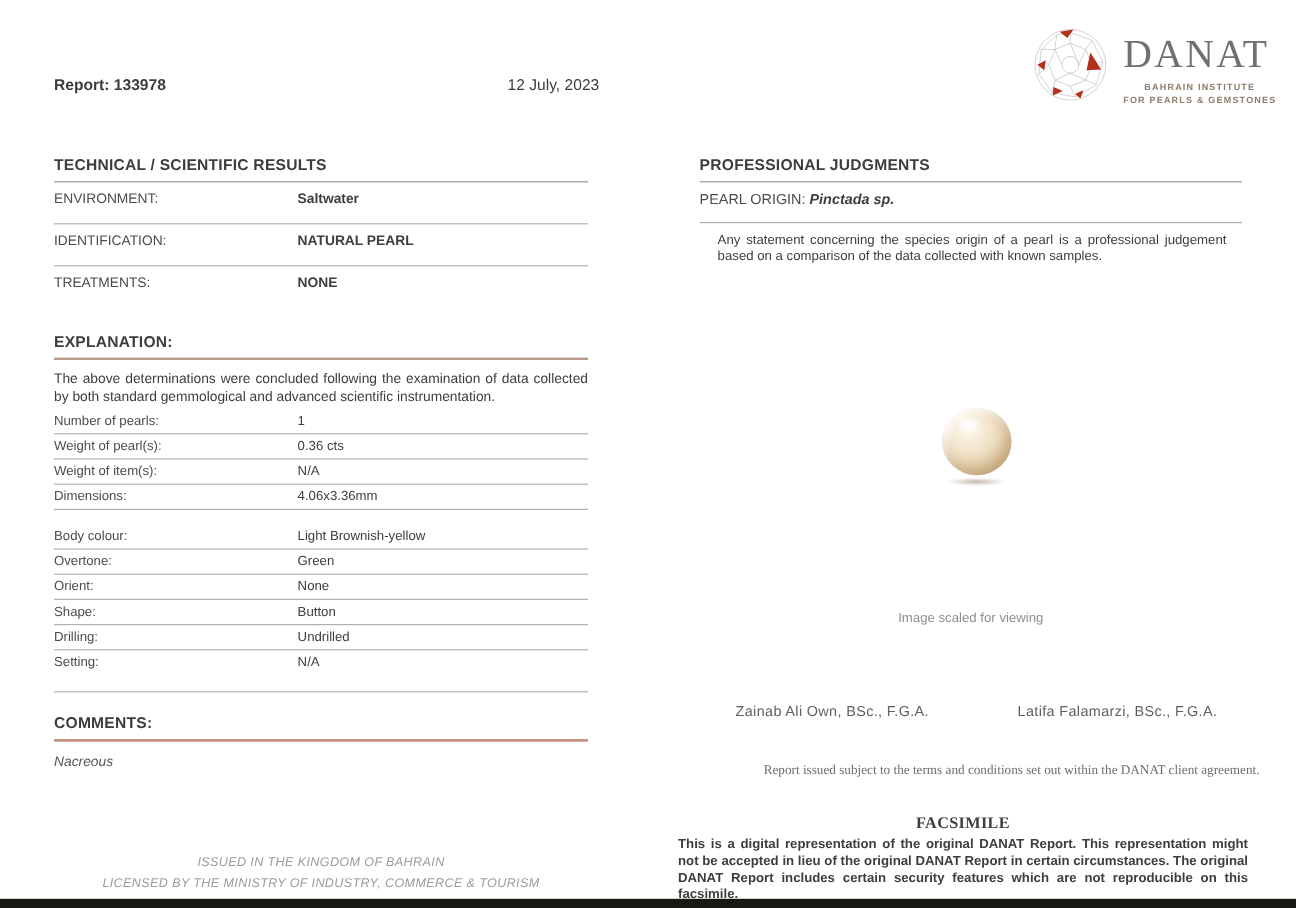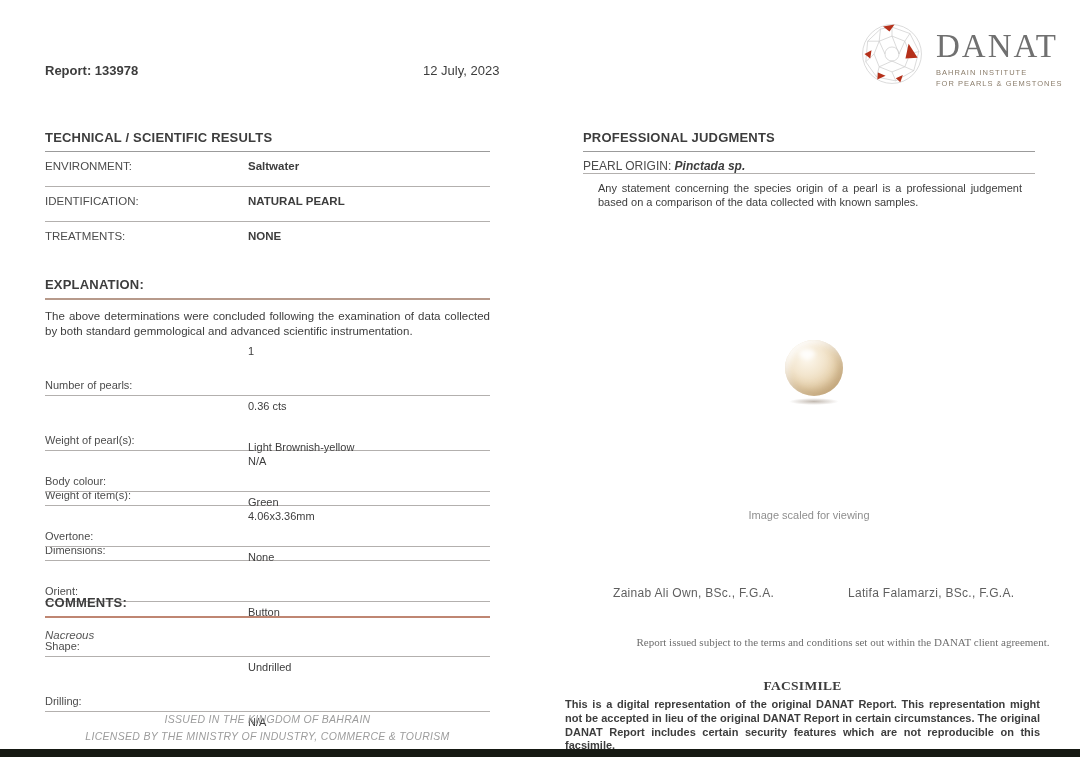--- a/index.html
+++ b/index.html
@@ -19,45 +19,45 @@
   body{font-family:"Liberation Sans",sans-serif;}
   .page{position:relative;width:1080px;height:757px;background:#ffffff;margin:0 auto;overflow:hidden;box-shadow:0 0 0 1px #d8d8d8;}
 
   
   .report-number{position:absolute;left:45px;top:63px;font-size:13px;font-weight:bold;color:var(--ink);}
   .report-date{position:absolute;left:423px;top:63px;font-size:13px;color:var(--ink);}
   .logo{position:absolute;left:860px;top:22px;display:flex;align-items:flex-start;}
   .emblem{width:64px;height:64px;margin-right:12px;}
   .wordmark-block{padding-top:8px;}
   .wordmark{font-family:"Liberation Serif",serif;font-size:33px;line-height:1;color:var(--logo-gray);letter-spacing:2px;font-weight:400;}
-  .logo-sub{margin-top:4px;text-align:left;font-size:7.5px;letter-spacing:1px;color:#8b7d6b;line-height:1.5;}
+  .logo-sub{margin-top:4px;text-align:center;font-size:7.5px;letter-spacing:1px;color:#8b7d6b;line-height:1.5;font-weight:bold;}
 
   
   .sec{position:absolute;left:45px;width:445px;}
   .sec-r{position:absolute;left:583px;width:452px;}
   .h2{font-size:13px;font-weight:bold;color:var(--ink);letter-spacing:0.2px;padding-bottom:6px;border-bottom:1px solid var(--rule-gray);}
   .h2.tan{border-bottom:2px solid var(--rule-tan);}
   .h2.red{border-bottom:2px solid var(--rule-red);}
 
   .kv-row{display:flex;padding:8px 0 14px;border-bottom:1px solid var(--rule-row);font-size:11.5px;color:var(--label);}
   .kv-row.no-border{border-bottom:none;}
   .kv-row .k{width:203px;}
   .kv-row .v{font-weight:bold;color:var(--ink);}
 
   .para{font-size:11.5px;color:var(--ink);text-align:justify;line-height:1.3;margin-top:9px;}
 
   .t-row{display:flex;padding:4px 2px 4px 0;border-bottom:1px solid var(--rule-row);font-size:11px;color:var(--label);}
-  .t-row .k{width:203px;margin-top:34px;}
+  .t-row .k{width:203px;}
   .t-row .v{color:var(--ink);}
   .t-row.tall{padding-bottom:18px;}
 
   .comments-body{font-size:11.5px;font-style:italic;color:#555;margin-top:11px;}
 
   
-  .origin-row{padding:7px 0 0;border-bottom:1px solid var(--rule-row);font-size:12px;color:var(--label);}
+  .origin-row{padding:7px 0 12px;border-bottom:1px solid var(--rule-row);font-size:12px;color:var(--label);}
   .origin-row .species{font-weight:bold;font-style:italic;color:var(--ink);}
   .judg-note{margin:8px 0 0 15px;width:424px;font-size:11px;color:var(--ink);text-align:justify;line-height:1.25;}
 
   .pearl{position:absolute;left:785px;top:340px;width:58px;height:56px;border-radius:50%;
     background:radial-gradient(circle at 38% 32%, #fdf8ee 0%, #f3e6cf 32%, #e7d2ae 58%, #d8bd92 82%, #c9ab7e 100%);
     box-shadow:inset -4px -6px 10px rgba(150,115,70,0.35), inset 3px 4px 6px rgba(255,255,255,0.9);}
   .pearl-hl{position:absolute;left:14px;top:9px;width:16px;height:10px;border-radius:50%;background:rgba(255,255,255,0.85);filter:blur(2px);}
   .pearl-shadow{position:absolute;left:789px;top:398px;width:50px;height:7px;border-radius:50%;
     background:radial-gradient(ellipse at center, rgba(120,100,80,0.45) 0%, rgba(120,100,80,0.0) 70%);}
   .img-caption{position:absolute;left:583px;top:509px;width:452px;text-align:center;font-size:11px;color:var(--muted);}

